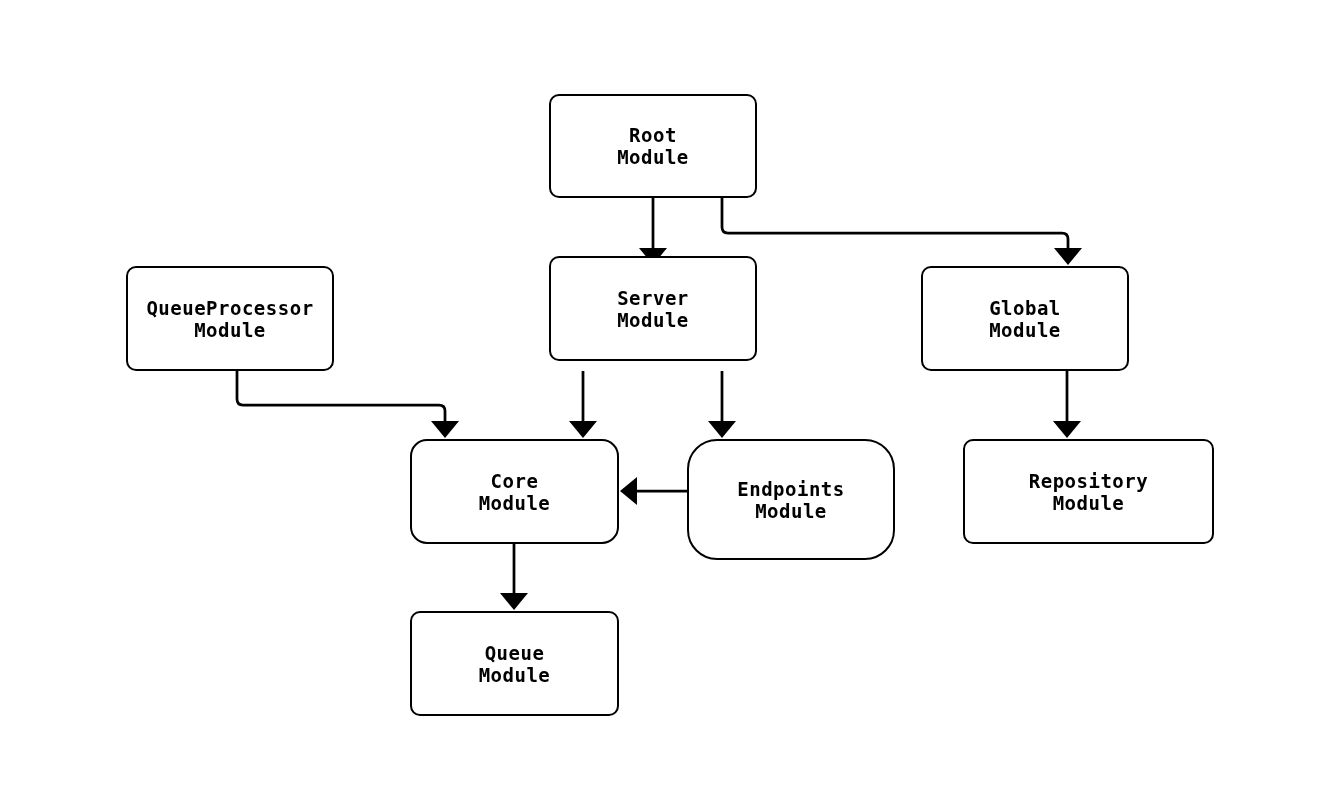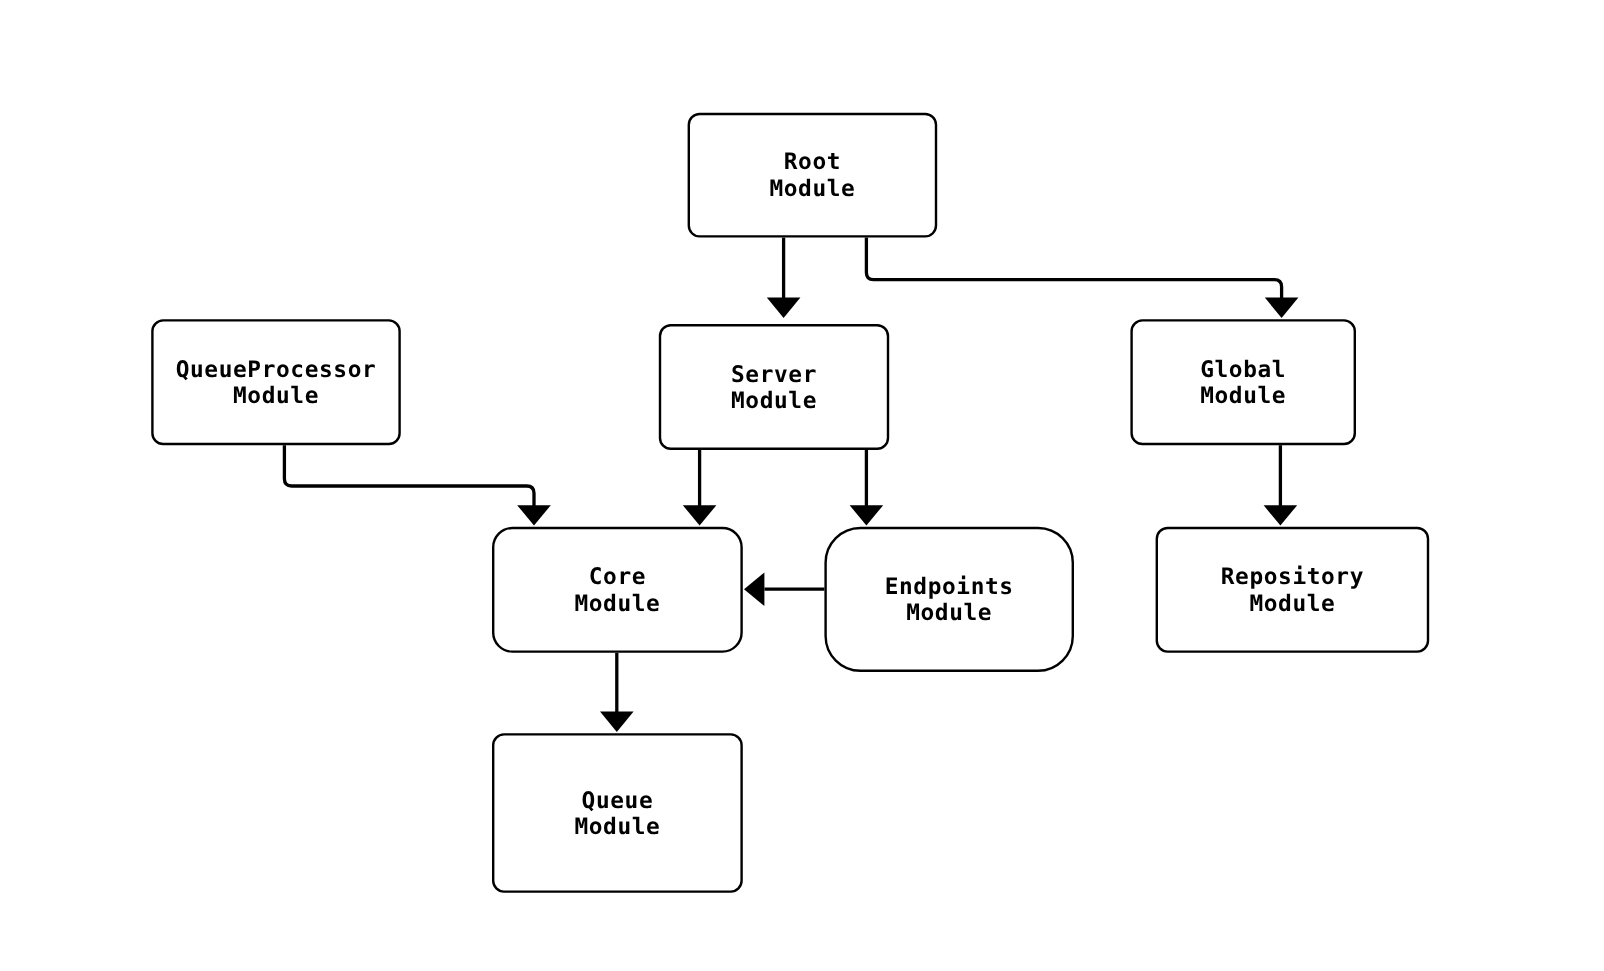--- a/index.html
+++ b/index.html
@@ -76,53 +76,53 @@
     <path class="edge" d="M687,491 L637,491"></path>
     <polygon class="arrowhead" points="637,477 637,505 620,491"></polygon>
 
     <path class="edge" d="M514,544 L514,594"></path>
     <polygon class="arrowhead" points="500,593 528,593 514,610"></polygon>
 
     <path class="edge" d="M1067,371 L1067,422"></path>
     <polygon class="arrowhead" points="1053,421 1081,421 1067,438"></polygon>
   </svg>
 
-  <div class="node" style="left:573px; top:94px; width:208px; height:104px;">
+  <div class="node" style="left:549px; top:94px; width:208px; height:104px;">
     <span class="node-label">Root
 Module</span>
   </div>
 
   <div class="node" style="left:126px; top:266px; width:208px; height:105px;">
     <span class="node-label">QueueProcessor
 Module</span>
   </div>
 
-  <div class="node" style="left:549px; top:270px; width:192px; height:105px;">
+  <div class="node" style="left:549px; top:256px; width:208px; height:105px;">
     <span class="node-label">Server
 Module</span>
   </div>
 
-  <div class="node" style="left:942px; top:266px; width:188px; height:105px;">
+  <div class="node" style="left:921px; top:266px; width:208px; height:105px;">
     <span class="node-label">Global
 Module</span>
   </div>
 
   <div class="node" style="left:410px; top:439px; width:209px; height:105px;border-radius:17px;">
     <span class="node-label">Core
 Module</span>
   </div>
 
   <div class="node" style="left:687px; top:439px; width:208px; height:121px;border-radius:30px;">
     <span class="node-label">Endpoints
 Module</span>
   </div>
 
-  <div class="node" style="left:963px; top:439px; width:228px; height:105px;">
+  <div class="node" style="left:963px; top:439px; width:251px; height:105px;">
     <span class="node-label">Repository
 Module</span>
   </div>
 
-  <div class="node" style="left:410px; top:611px; width:209px; height:133px;">
+  <div class="node" style="left:410px; top:611px; width:209px; height:105px;">
     <span class="node-label">Queue
 Module</span>
   </div>
 
 </div>
 
 </body></html>

